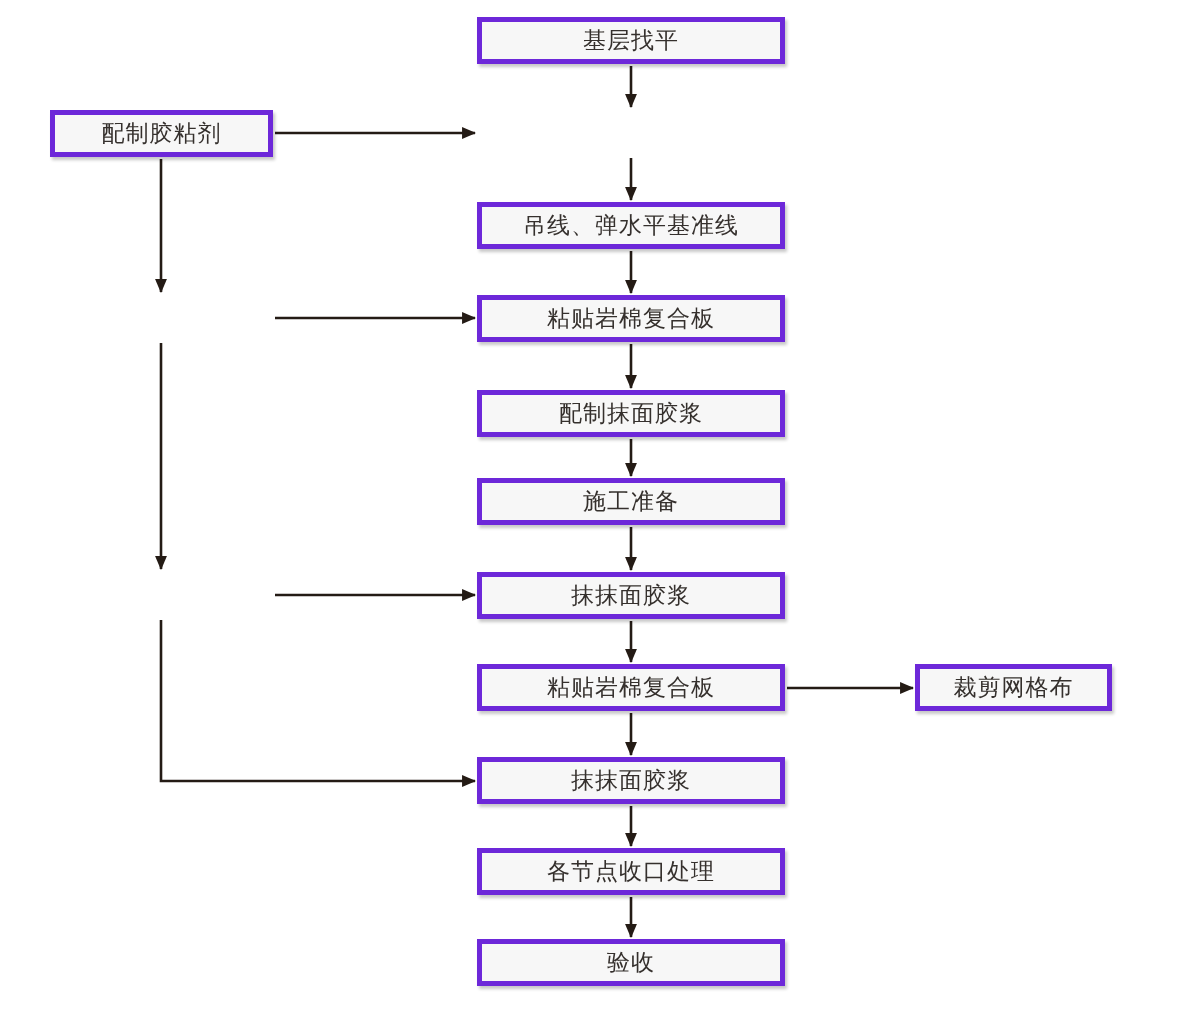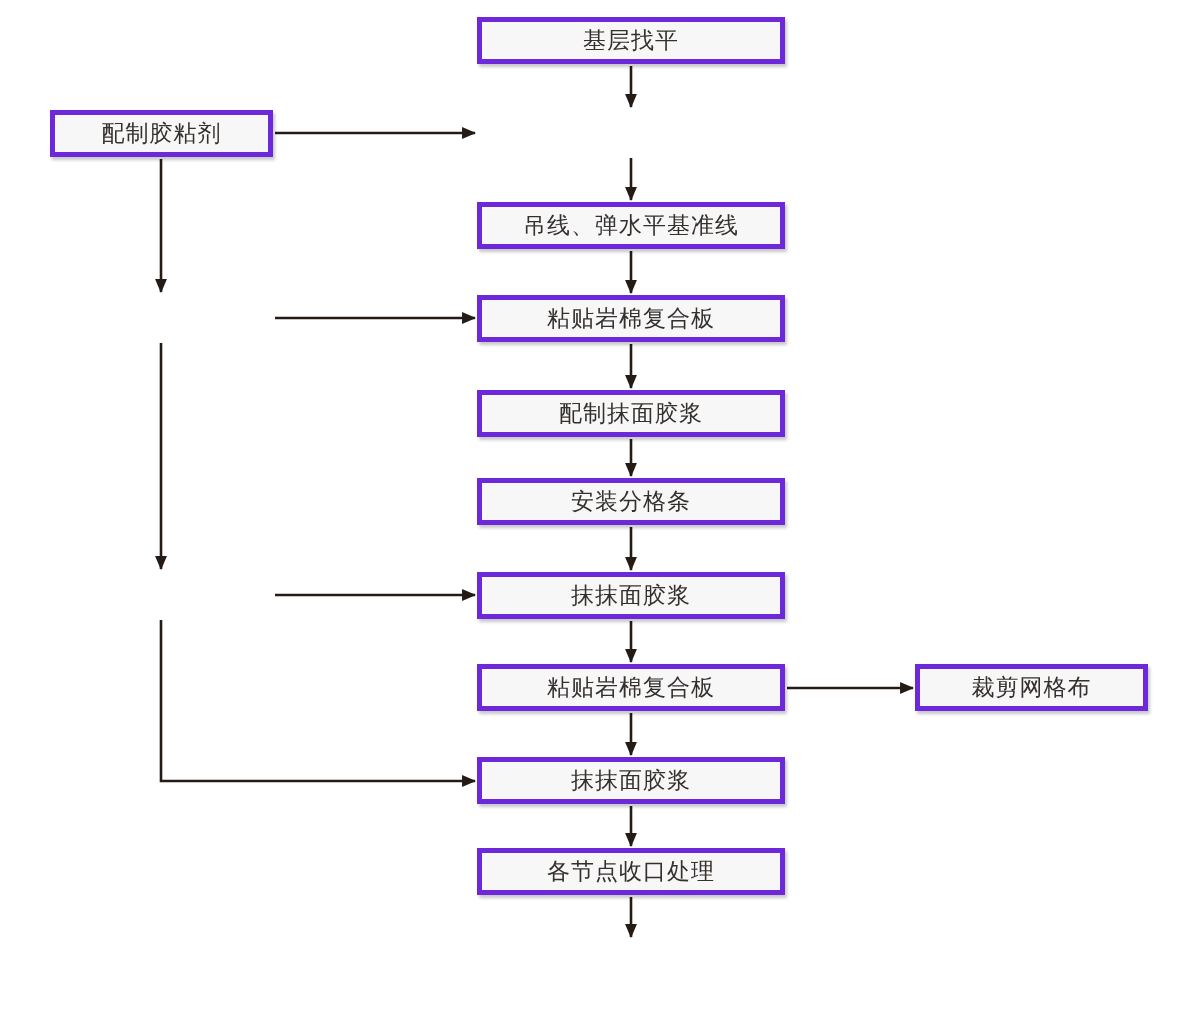--- a/index.html
+++ b/index.html
@@ -36,21 +36,21 @@
   }
   .node span {
     font-size: 23px;
     color: #35302d;
     letter-spacing: 1px;
     white-space: nowrap;
     line-height: 1;
   }
   .col-main { left: 477px; width: 308px; }
   .col-left { left: 50px;  width: 223px; }
-  .col-right{ left: 915px; width: 233px; }
+  .col-right{ left: 915px; width: 197px; }
 </style>
 </head>
 <body>
 
 <div class="canvas">
 
   <svg class="arrow-layer" width="1200" height="1015" viewBox="0 0 1200 1015">
     <defs>
       <marker id="ah" markerUnits="userSpaceOnUse" markerWidth="14" markerHeight="12" viewBox="0 0 13 11" refX="12" refY="5.5" orient="auto">
         <path d="M0,0 L13,5.5 L0,11 Z" fill="#241b15"></path>
@@ -86,34 +86,37 @@
   <div class="node col-main" style="top:295px">
       <span>粘贴岩棉复合板</span>
     </div>
   <div class="node col-main" style="top:202px">
       <span>吊线、弹水平基准线</span>
     </div>
   <div class="node col-main" style="top:390px">
       <span>配制抹面胶浆</span>
     </div>
   <div class="node col-main" style="top:478px">
-      <span>安装分格条</span>
+      <span>施工准备</span>
     </div>
   <div class="node col-main" style="top:572px">
       <span>抹抹面胶浆</span>
     </div>
   <div class="node col-main" style="top:664px">
       <span>粘贴岩棉复合板</span>
     </div>
   <div class="node col-main" style="top:757px">
       <span>抹抹面胶浆</span>
     </div>
   <div class="node col-main" style="top:848px">
       <span>各节点收口处理</span>
     </div>
+  <div class="node col-main" style="top:939px">
+      <span>验收</span>
+    </div>
 
   <div class="node col-left" style="top:110px">
       <span>配制胶粘剂</span>
     </div>
 
   <div class="node col-right" style="top:664px">
       <span>裁剪网格布</span>
     </div>
 
 </div>

